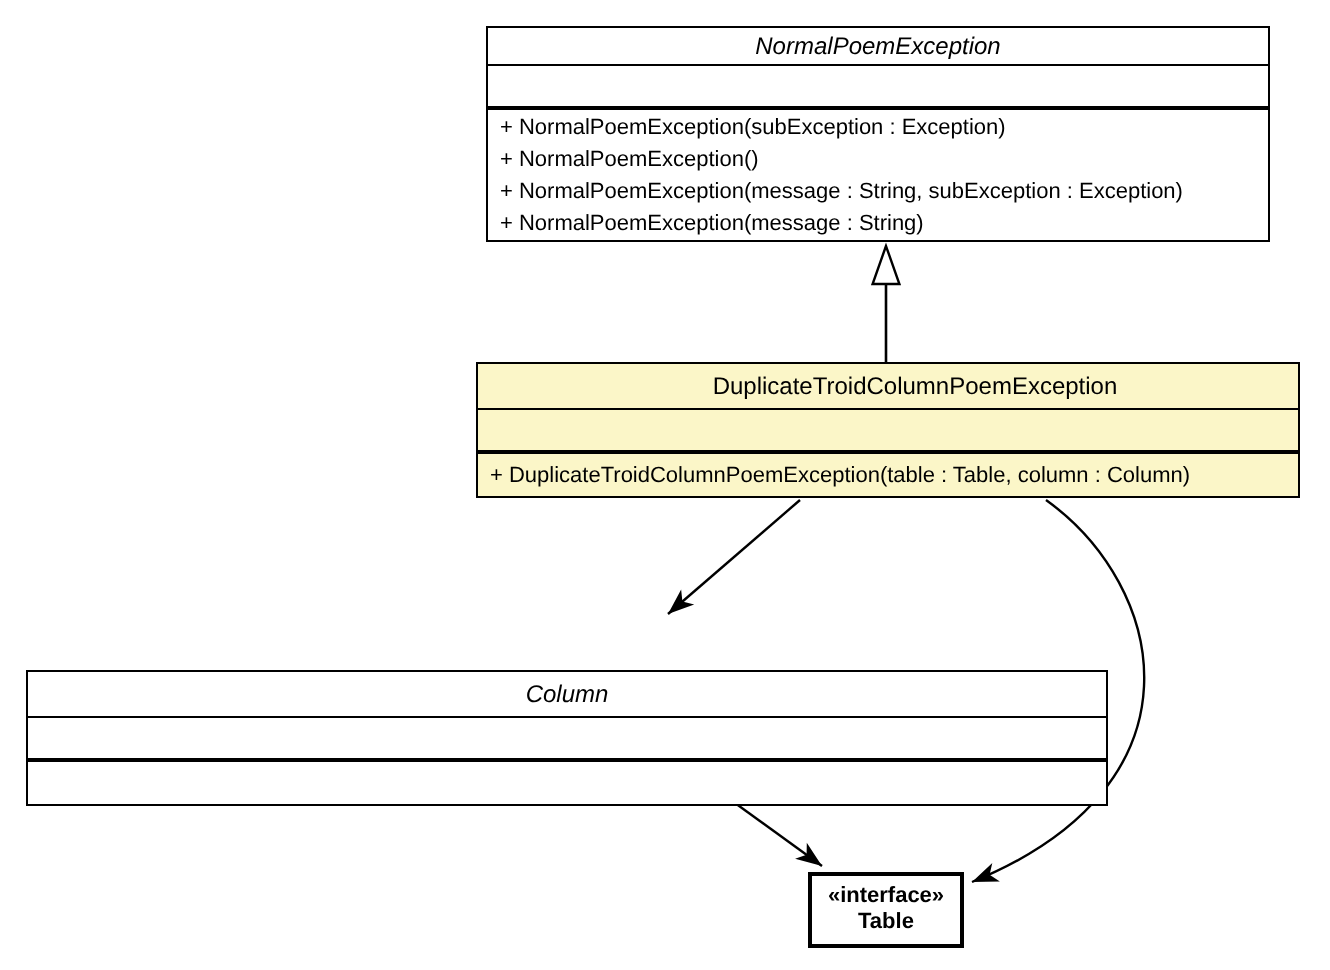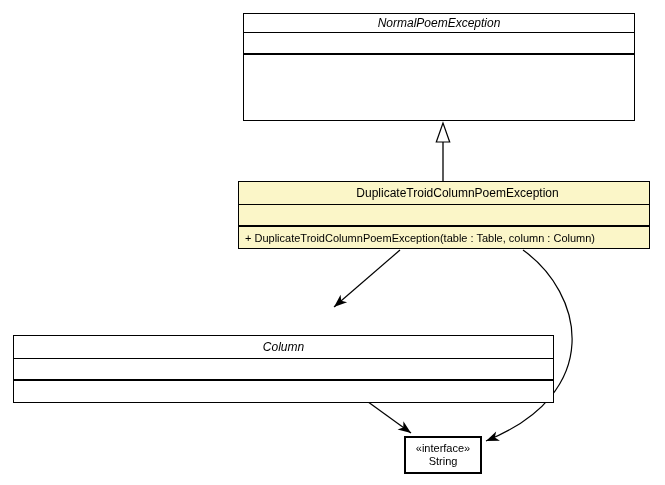--- a/index.html
+++ b/index.html
@@ -64,20 +64,21 @@
     left: 404px; top: 436px; width: 78px; height: 38px;
     border: 2px solid #000000;
     background: #ffffff;
     display: flex;
     flex-direction: column;
     align-items: center;
     justify-content: center;
     font-size: 11px;
     line-height: 13px;
     text-align: center;
+    font-weight: bold;
   }
 </style>
 </head>
 <body>
 
 <div class="canvas">
 
   <svg class="edges" viewBox="0 0 665 485" xmlns="http://www.w3.org/2000/svg">
     <defs>
       <marker id="arr" markerUnits="userSpaceOnUse" markerWidth="16" markerHeight="12" refX="14" refY="6" orient="auto">
@@ -93,20 +94,26 @@
     <path d="M523,250 C583,293 606,392 486,441" fill="none" stroke="#000000" stroke-width="1.2" marker-end="url(#arr)"></path>
 
     <line x1="335" y1="378" x2="411" y2="433" stroke="#000000" stroke-width="1.2" marker-end="url(#arr)"></line>
   </svg>
 
   <div class="uml-class cls-npe abstract">
     <div class="compartment title-compartment">
       <span>NormalPoemException</span>
     </div>
     <div class="compartment attrs-compartment"></div>
+    <div class="compartment methods-compartment">
+      <div class="method-line">+ NormalPoemException(subException : Exception)</div>
+      <div class="method-line">+ NormalPoemException()</div>
+      <div class="method-line">+ NormalPoemException(message : String, subException : Exception)</div>
+      <div class="method-line">+ NormalPoemException(message : String)</div>
+    </div>
   </div>
 
   <div class="uml-class cls-dup" style="background-color: rgb(251, 246, 200);">
     <div class="compartment title-compartment">
       <span>DuplicateTroidColumnPoemException</span>
     </div>
     <div class="compartment attrs-compartment"></div>
     <div class="compartment methods-compartment">
       <div class="method-line">+ DuplicateTroidColumnPoemException(table : Table, column : Column)</div>
     </div>
@@ -114,16 +121,16 @@
 
   <div class="uml-class cls-col abstract">
     <div class="compartment title-compartment">
       <span>Column</span>
     </div>
     <div class="compartment attrs-compartment"></div>
   </div>
 
   <div class="iface-table">
     <div>«interface»</div>
-    <div>String</div>
+    <div>Table</div>
   </div>
 
 </div>
 
 </body></html>

